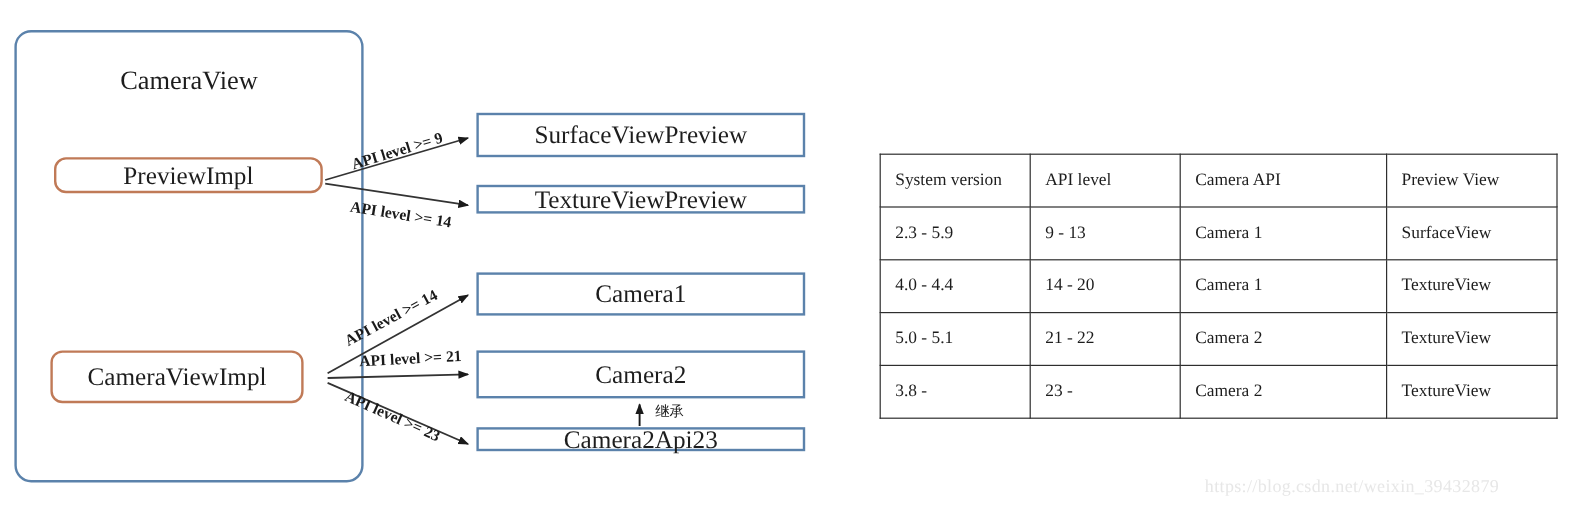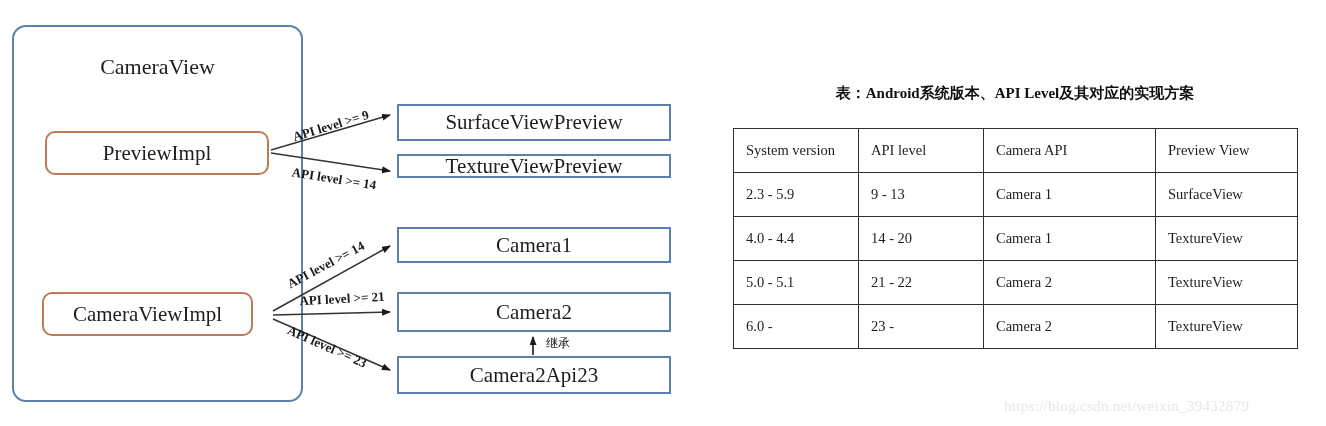--- a/index.html
+++ b/index.html
@@ -29,34 +29,34 @@
     position:absolute;left:12px;top:54px;width:291px;
     text-align:center;font-size:22px;font-weight:500;color:var(--text);
   }
   .impl-box{
     position:absolute;box-sizing:border-box;
     border:2px solid var(--orange-border);border-radius:10px;
     background:#ffffff;
     display:flex;align-items:center;justify-content:center;
     font-size:21px;color:var(--text);
   }
-  .impl-preview{left:45px;top:131px;width:224px;height:44px;justify-content:center;}
+  .impl-preview{left:45px;top:131px;width:224px;height:30px;justify-content:center;}
   .impl-cameraview{left:42px;top:292px;width:211px;height:44px;}
   .class-box{
     position:absolute;left:397px;width:274px;box-sizing:border-box;
     border:2px solid var(--blue-border);
     background:#ffffff;
     display:flex;align-items:center;justify-content:center;
     font-size:21px;color:var(--text);
   }
-  .cb-surface{top:104px;height:37px;}
+  .cb-surface{top:94px;height:37px;}
   .cb-texture{top:154px;height:24px;align-items:center;}
   .cb-camera1{top:227px;height:36px;}
   .cb-camera2{top:292px;height:40px;}
-  .cb-camera2api23{top:356px;height:38px;}
+  .cb-camera2api23{top:356px;height:20px;}
 
   .arrow-svg{position:absolute;left:0;top:0;pointer-events:none;}
 
   .arrow-label{
     position:absolute;white-space:nowrap;
     font-size:13px;font-weight:bold;color:#1a1a1a;
     transform-origin:center center;
   }
   .al-9   {left:331px;top:126px;transform:translate(-50%,-50%) rotate(-17deg);}
   .al-14p {left:334px;top:179px;transform:translate(-50%,-50%) rotate(9deg);}
@@ -140,21 +140,20 @@
     <path d="M533,355 L533,337" stroke="#1a1a1a" stroke-width="1.6" fill="none" marker-end="url(#ah)"></path>
   </svg>
 
   <div class="arrow-label al-9">API level &gt;= 9</div>
   <div class="arrow-label al-14p">API level &gt;= 14</div>
   <div class="arrow-label al-14c">API level &gt;= 14</div>
   <div class="arrow-label al-21">API level &gt;= 21</div>
   <div class="arrow-label al-23">API level &gt;= 23</div>
   <div class="inherit-label">继承</div>
 
-  <div class="table-title">表：Android系统版本、API Level及其对应的实现方案</div>
 
   <table class="spec-table">
     <colgroup>
       <col class="col-sys">
         <col class="col-api">
         <col class="col-cam">
         <col class="col-prev">
     </colgroup>
     <thead>
       <tr>
@@ -177,21 +176,21 @@
         <td>Camera 1</td>
         <td>TextureView</td>
       </tr>
       <tr>
         <td>5.0 - 5.1</td>
         <td>21 - 22</td>
         <td>Camera 2</td>
         <td>TextureView</td>
       </tr>
       <tr>
-        <td>6.0 -</td>
+        <td>3.8 -</td>
         <td>23 -</td>
         <td>Camera 2</td>
         <td>TextureView</td>
       </tr>
     </tbody>
   </table>
 
   <div class="watermark">https://blog.csdn.net/weixin_39432879</div>
 
 </div>

